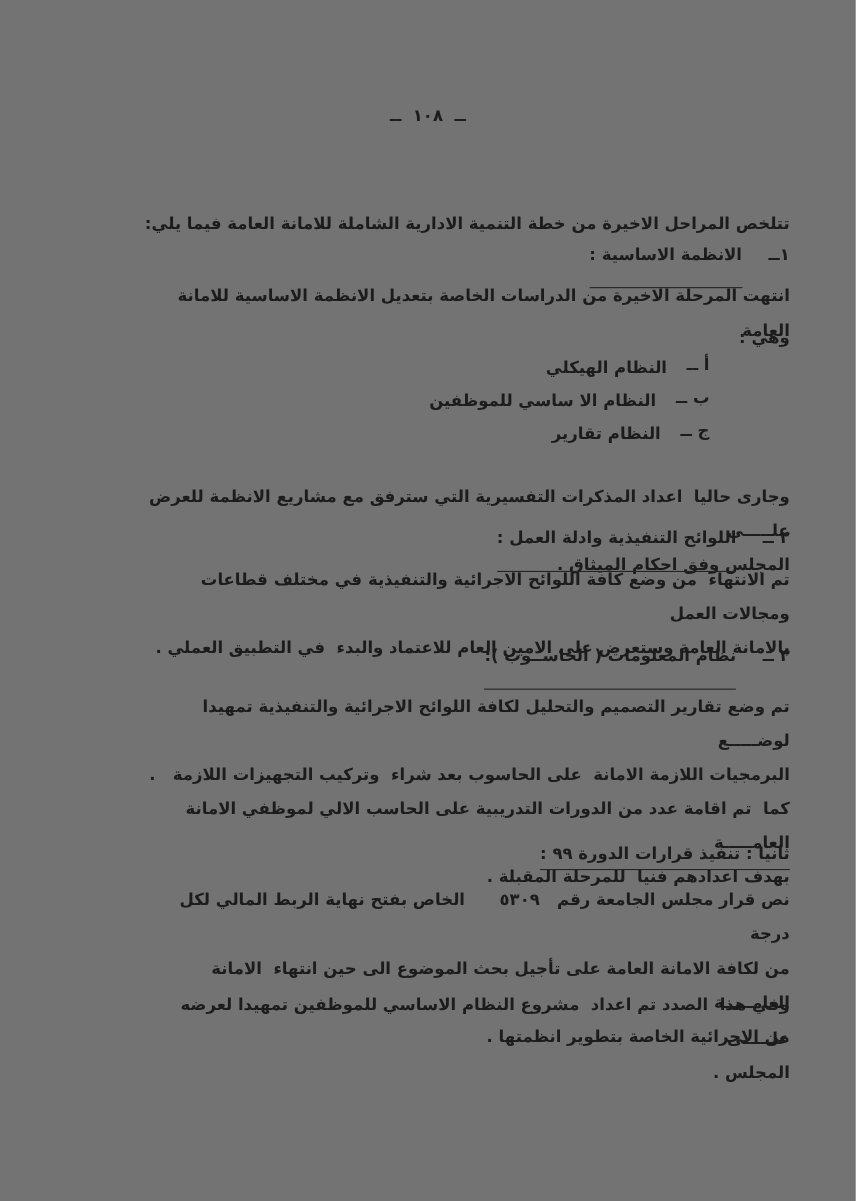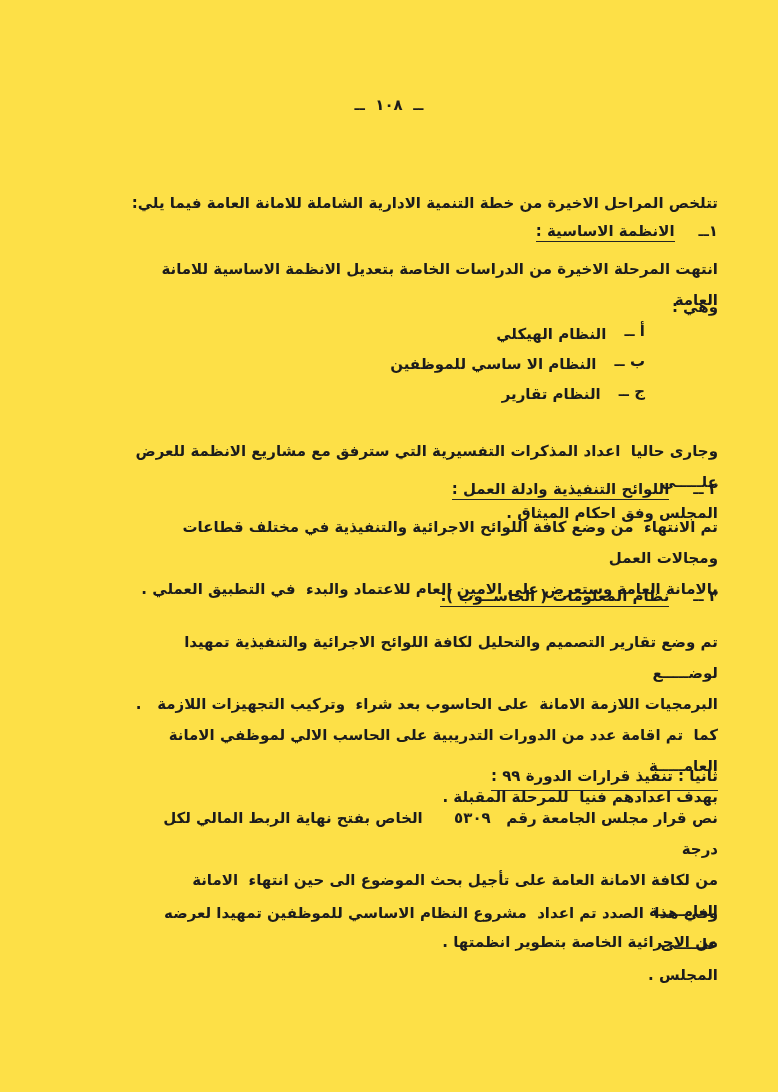--- a/index.html
+++ b/index.html
@@ -5,21 +5,21 @@
   html, body {
     margin: 0;
     padding: 0;
     background: #e8e8e8;
   }
   .page {
     position: relative;
     width: 778px;
     height: 1092px;
     margin: 0 auto;
-    background: #fde047;
+    background: #737373;
     overflow: hidden;
     direction: rtl;
     font-family: "DejaVu Sans", sans-serif;
     color: #1c1c1c;
     font-size: 15px;
     font-weight: 600;
   }
   .blk {
     position: absolute;
     right: 60px;
@@ -51,21 +51,21 @@
     column-gap: 24px;
   }
   .item-marker {
     font-weight: 700;
     line-height: 20px;
     flex: 0 0 auto;
   }
   .item-title {
     display: inline-block;
     font-weight: 700;
-    padding-bottom: 0;
+    padding-bottom: 20px;
     border-bottom: 1.6px solid #242424;
     line-height: 20px;
   }
   .sys-row {
     position: absolute;
     right: 133px;
     display: flex;
     align-items: flex-start;
     column-gap: 18px;
     line-height: 24px;

